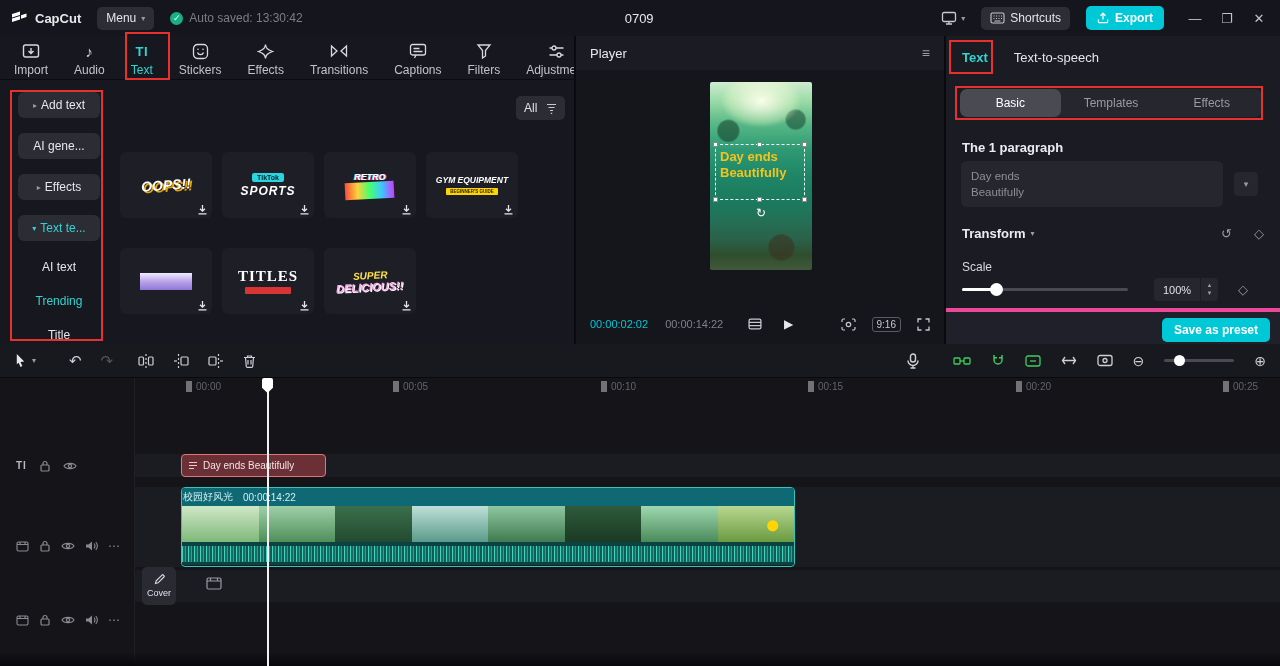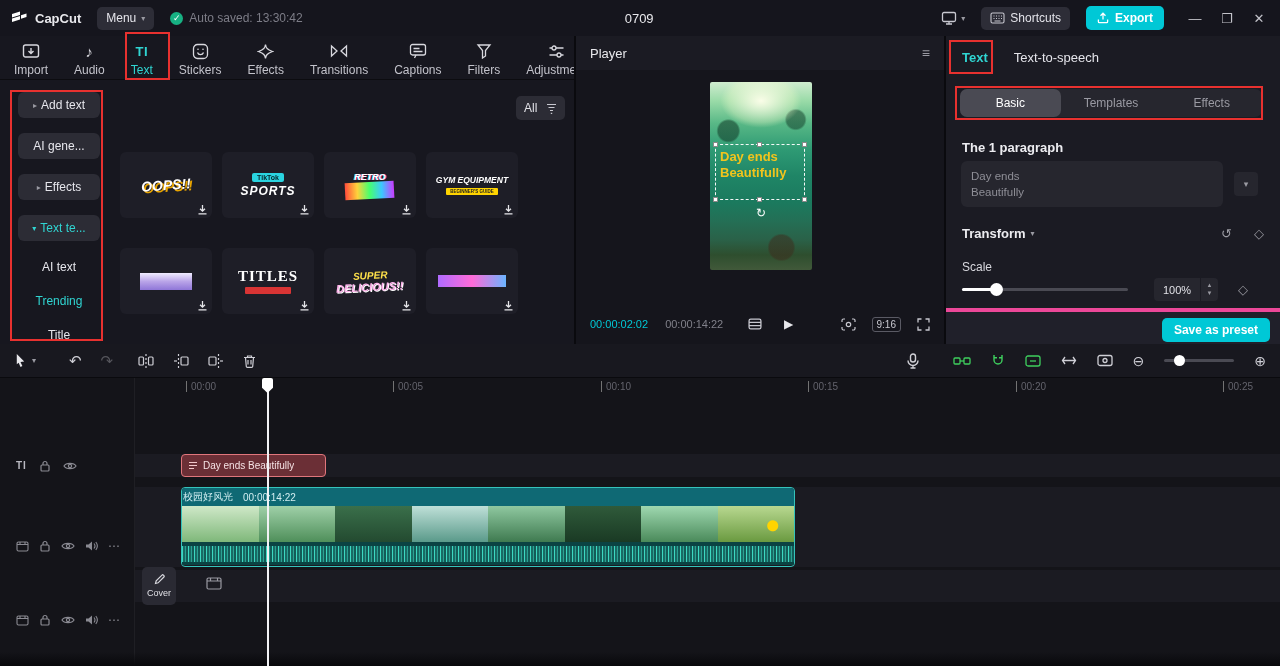--- a/index.html
+++ b/index.html
@@ -101,21 +101,21 @@
   
   #timeline{position:absolute;left:0;top:344px;width:1280px;height:322px;background:#141419}
   #tl-toolbar{height:34px;display:flex;align-items:center;background:#18181f;border-bottom:1px solid #0a0a0e;padding-left:14px;gap:19px}
   .tli{color:#cfcfd6;display:flex;align-items:center}
   .tli.dim{color:#55555c}
   .tli.green{color:#3ecf5e}
   #tl-right{margin-left:auto;display:flex;align-items:center;gap:20px;padding-right:14px}
   #zoom-track{width:70px;height:3px;background:#4a4a53;border-radius:2px;position:relative}
   #zoom-thumb{position:absolute;left:10px;top:-4px;width:11px;height:11px;border-radius:50%;background:#fff}
   #ruler{position:absolute;left:135px;top:34px;width:1145px;height:18px}
-  .rl{position:absolute;top:3px;color:#63636c;font-size:10px;border-left:1px solid #737373;padding-left:4px;line-height:11px}
+  .rl{position:absolute;top:3px;color:#63636c;font-size:10px;border-left:6px solid #737373;padding-left:4px;line-height:11px}
   .stripe{position:absolute;background:#1b1b22}
   #hd-col{position:absolute;left:0;top:34px;width:135px;height:288px;border-right:1px solid rgba(255,255,255,.05)}
   .hd-row{position:absolute;display:flex;align-items:center;gap:12px;padding-left:16px;color:#8f8f97}
   .hd-ti{font-size:10px;font-weight:bold;color:#b9b9c1;letter-spacing:1px}
   #playhead-line{position:absolute;left:267px;top:34px;width:1.5px;height:288px;background:#f2f2f5;z-index:30}
   #playhead-head{position:absolute;left:262px;top:34px;width:11px;height:15px;background:#fff;border-radius:2px;clip-path:polygon(0 0,100% 0,100% 65%,50% 100%,0 65%);z-index:31}
   #text-clip{position:absolute;left:181px;top:110px;width:145px;height:23px;background:#6b2f36;border:1.5px solid #e0767c;border-radius:4px;display:flex;align-items:center;gap:5px;padding:0 6px;z-index:5}
   #text-clip span{font-size:10px;color:#f5e2e4;white-space:nowrap;overflow:hidden}
   #video-clip{position:absolute;left:181px;top:143px;width:614px;height:80px;border:1.5px solid #35c3bb;border-radius:4px;overflow:hidden;z-index:5}
   #vc-label{height:18px;background:#0f6974;display:flex;align-items:center;gap:10px;padding:0 1px;font-size:10px;color:#d2eef1}
@@ -354,28 +354,20 @@
     </div>
     <div class="card">
       <span class="c-super">SUPER</span>
       <span class="c-delic">DELICIOUS!!</span>
       <span class="dl">
           <svg width="11" height="11" viewBox="0 0 11 11" fill="none" stroke="#e6e6ea" stroke-width="1.3">
             <path d="M5.5 1 v6 M3 4.8 L5.5 7.2 L8 4.8 M1.5 9.8 h8"></path>
           </svg>
         </span>
     </div>
-    <div class="card">
-      <span class="c-euph grad">EUPHORIA</span>
-      <span class="dl">
-          <svg width="11" height="11" viewBox="0 0 11 11" fill="none" stroke="#e6e6ea" stroke-width="1.3">
-            <path d="M5.5 1 v6 M3 4.8 L5.5 7.2 L8 4.8 M1.5 9.8 h8"></path>
-          </svg>
-        </span>
-    </div>
   </div>
 </div>
 
 <div id="player-panel">
   <div id="player-hd">
     <span style="font-size:13px;color:#e8e8ec">Player</span>
     <span style="color:#9a9aa2;font-size:14px">≡</span>
   </div>
   <div id="video">
     <div id="sel-box">

